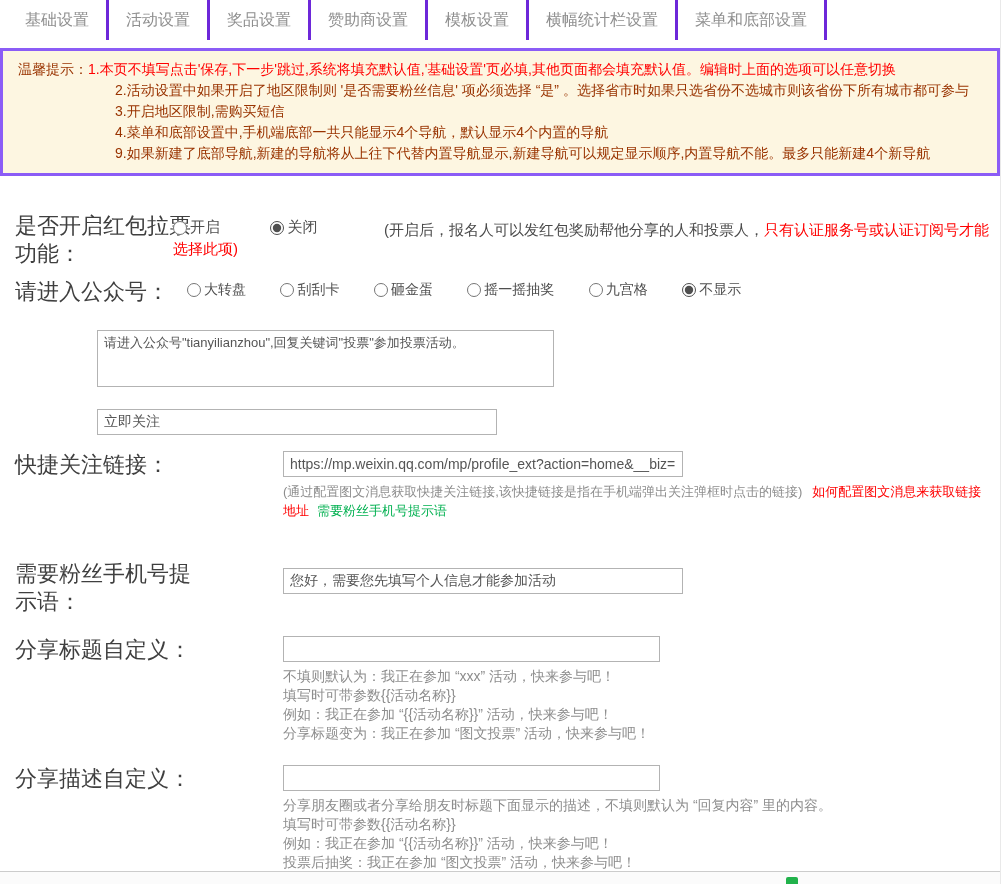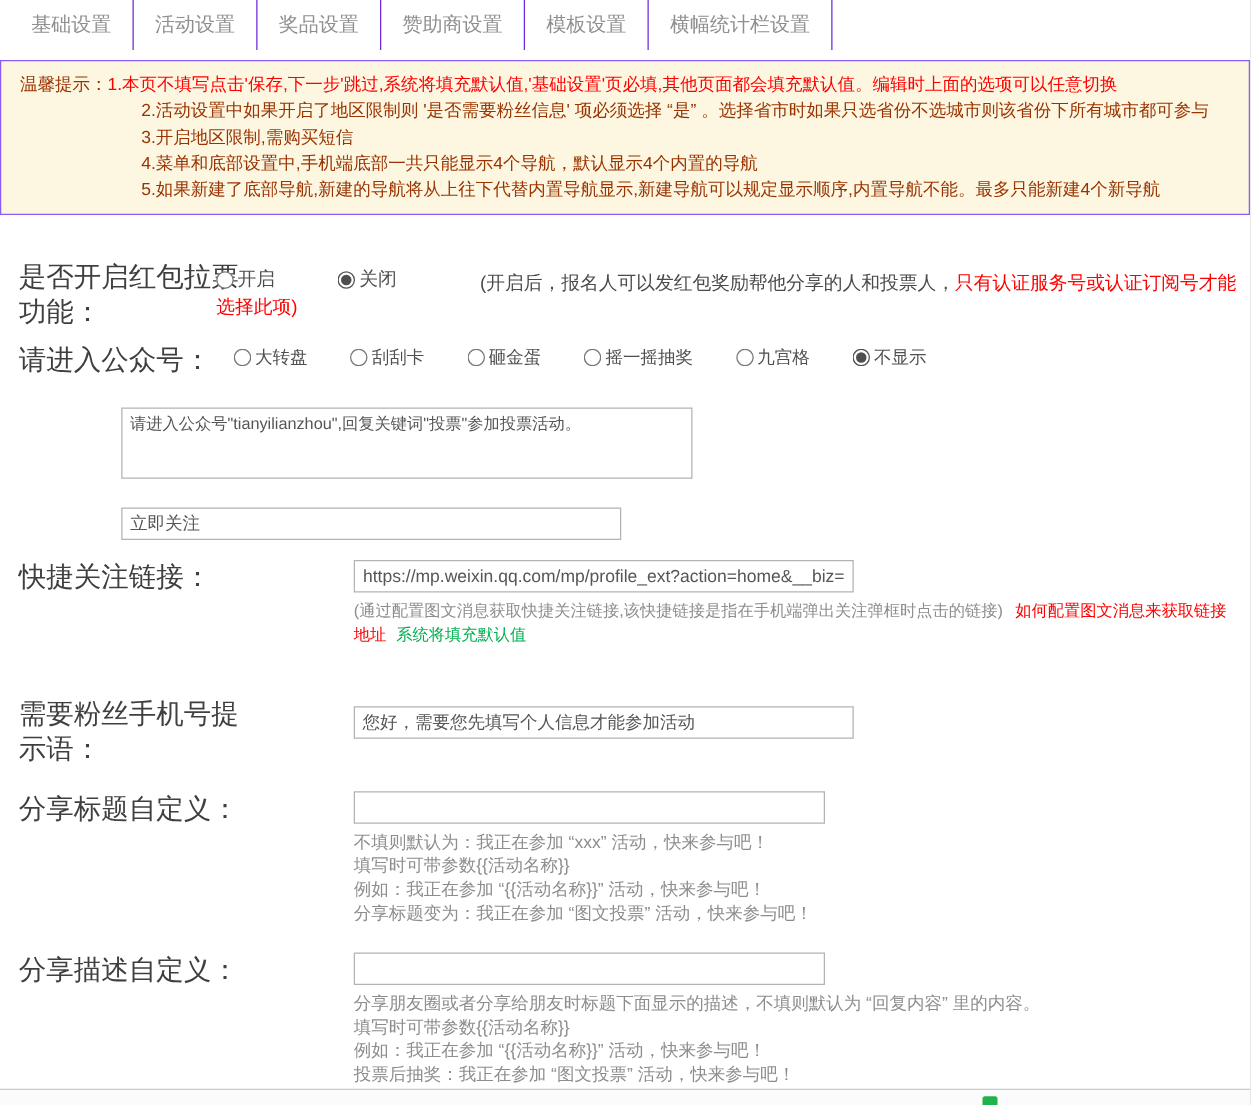--- a/index.html
+++ b/index.html
@@ -8,31 +8,31 @@
     width:1001px; height:884px; overflow:hidden;
     font-family:"Liberation Sans","DejaVu Sans",sans-serif;
     color:#404040; position:relative;
   }
   .content { width:1001px; height:884px; border-right:1px solid #e9e9e9; position:relative; }
 
   
   .tabs { display:flex; align-items:stretch; height:40px; padding-left:8px; }
   .tab {
     padding:0 17px; font-size:16px; color:#8f8f8f; cursor:pointer;
-    display:flex; align-items:center; border-right:1px solid #6d28d9;
+    display:flex; align-items:center; border-right:3px solid #6d28d9;
     white-space:nowrap; background:transparent;
   }
   .tab.active {
     background:#ececec; color:#1d1d1d; font-weight:bold;
     border-radius:4px 4px 0 0; border-right-color:transparent;
   }
 
   
   .notice {
-    margin:8px 0 0 0; background:#fdf6e1; border:1px solid #8b5cf6;
+    margin:8px 0 0 0; background:#fdf6e1; border:3px solid #8b5cf6;
     padding:8px 14px 9px 15px; font-size:14px; line-height:21px;
   }
   .notice-prefix { color:#993300; }
   .notice-red { color:#ff0000; }
   .notice-line { color:#993300; padding-left:97px; }
   .notice-line.first { padding-left:0; }
 
   
   .form { padding:36px 0 0 15px; }
   .row { display:flex; align-items:flex-start; }
@@ -90,28 +90,29 @@
 
 <div class="content">
 
   <div class="tabs">
     <div class="tab">基础设置</div>
     <div class="tab">活动设置</div>
     <div class="tab">奖品设置</div>
     <div class="tab">赞助商设置</div>
     <div class="tab">模板设置</div>
     <div class="tab">横幅统计栏设置</div>
+    <div class="tab">菜单和底部设置</div>
   </div>
 
   <div class="notice">
     <div class="notice-line first"><span class="notice-prefix">温馨提示：</span><span class="notice-red">1.本页不填写点击'保存,下一步'跳过,系统将填充默认值,'基础设置'页必填,其他页面都会填充默认值。编辑时上面的选项可以任意切换</span></div>
     <div class="notice-line">2.活动设置中如果开启了地区限制则 '是否需要粉丝信息' 项必须选择 “是” 。选择省市时如果只选省份不选城市则该省份下所有城市都可参与</div>
     <div class="notice-line">3.开启地区限制,需购买短信</div>
     <div class="notice-line">4.菜单和底部设置中,手机端底部一共只能显示4个导航，默认显示4个内置的导航</div>
-    <div class="notice-line">5.如果新建了底部导航,新建的导航将从上往下代替内置导航显示,新建导航可以规定显示顺序,内置导航不能。最多只能新建4个新导航</div>
+    <div class="notice-line">9.如果新建了底部导航,新建的导航将从上往下代替内置导航显示,新建导航可以规定显示顺序,内置导航不能。最多只能新建4个新导航</div>
   </div>
 
   <div class="form">
 
     <div class="row mb1">
       <div class="row-label">是否开启红包拉票功能：</div>
       <div class="row-body radios">
         <label class="radio">
           <input type="radio" name="redpacket" style="">
           <span>开启</span>
@@ -163,21 +164,21 @@
     <div class="row mb4">
       <div class="row-body">
         <input class="ipt" type="text" value="立即关注" style="">
       </div>
     </div>
 
     <div class="row mb5">
       <div class="row-label">快捷关注链接：</div>
       <div class="row-body">
         <input class="ipt" type="text" value="https://mp.weixin.qq.com/mp/profile_ext?action=home&amp;__biz=MzIxODIzNDU0MQ==&amp;scene=1" style="">
-        <div class="help tight"><span>(通过配置图文消息获取快捷关注链接,该快捷链接是指在手机端弹出关注弹框时点击的链接)</span><span class="link-red">如何配置图文消息来获取链接地址</span><span class="link-green">系统将填充默认值</span></div>
+        <div class="help tight"><span>(通过配置图文消息获取快捷关注链接,该快捷链接是指在手机端弹出关注弹框时点击的链接)</span><span class="link-red">如何配置图文消息来获取链接地址</span><span class="link-green">需要粉丝手机号提示语</span></div>
       </div>
     </div>
 
     <div class="row mb6">
       <div class="row-label">需要粉丝手机号提示语：</div>
       <div class="row-body" style="padding-top:8px;">
         <input class="ipt" type="text" value="您好，需要您先填写个人信息才能参加活动" style="">
       </div>
     </div>
 

